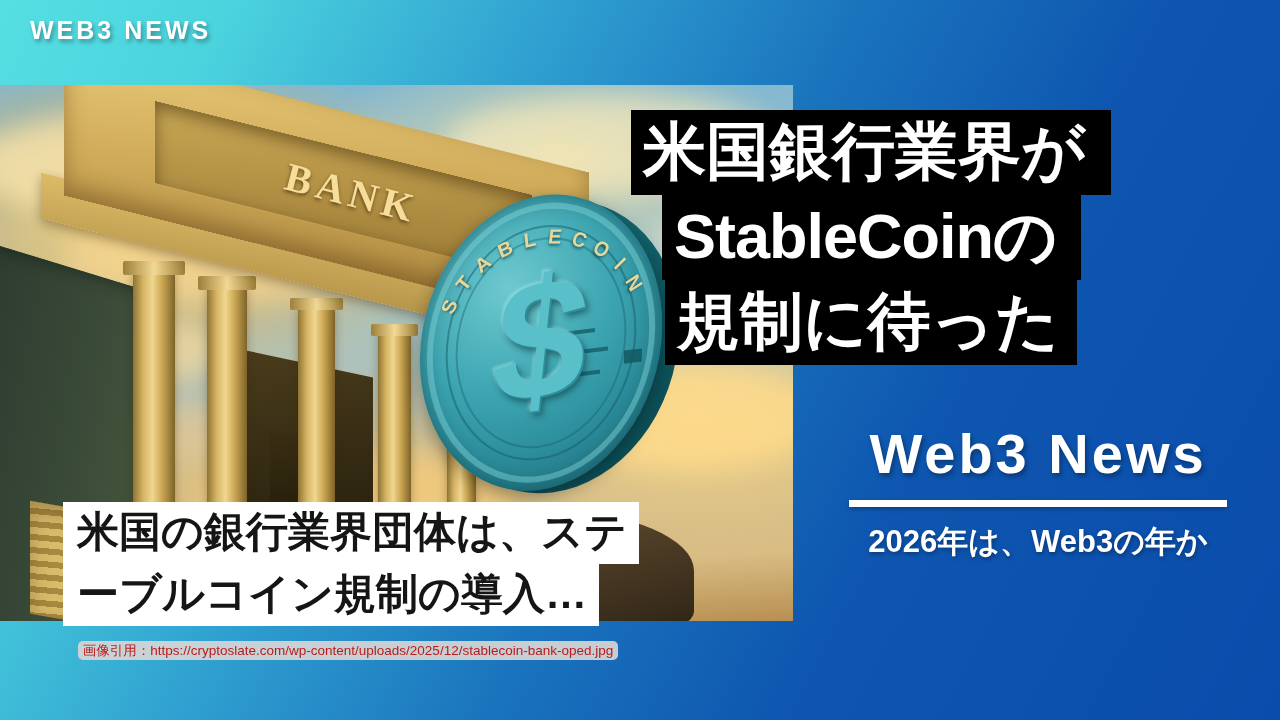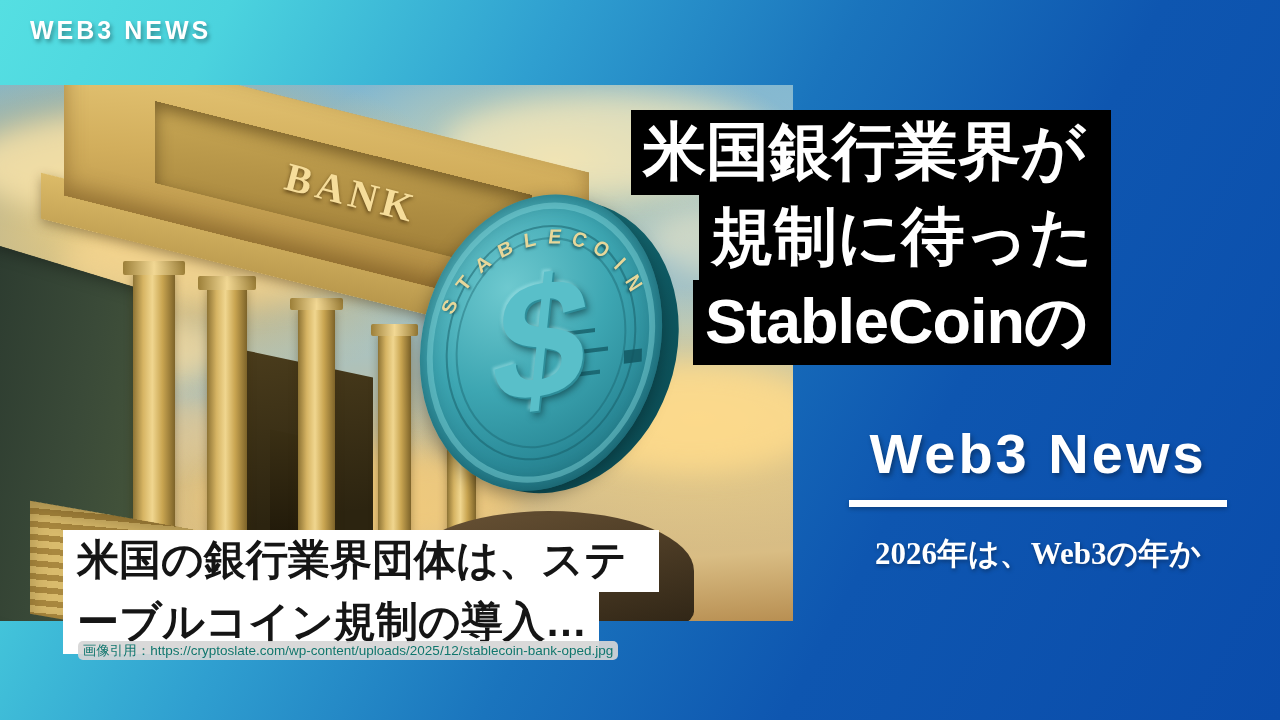--- a/index.html
+++ b/index.html
@@ -235,21 +235,21 @@
     width:290px; height:120px;
     border-radius:50% 50% 16% 16%;
     background:linear-gradient(165deg,#6b5436 0%,#4a3a24 55%,#2e2415 100%);
     filter:blur(.6px);
   }
 
   
   #headline{
     position:absolute; left:631px; top:110px;
     display:flex; flex-direction:column;
-    align-items:flex-end;
+    align-items:center;
   }
   #headline .hl{
     background:#000000;
     color:#ffffff;
     font-size:63px; font-weight:800;
     line-height:1.0;
     padding:10px 12px 12px 12px;
     letter-spacing:0px;
     white-space:nowrap;
   }
@@ -280,53 +280,52 @@
     text-shadow:2px 3px 5px rgba(0,0,0,.35);
     white-space:nowrap;
   }
   #rule{
     margin:16px auto 0 auto;
     width:378px; height:7px;
     background:#ffffff;
     box-shadow:0 2px 4px rgba(0,0,0,.28);
   }
   #tagline{
-    margin-top:26px;
+    margin-top:14px;
     font-size:31px; font-weight:700;
     color:#ffffff;
     letter-spacing:0px;
     text-shadow:1px 2px 4px rgba(0,0,0,.35);
     white-space:nowrap;
-    font-family:Liberation Serif, serif;
   }
 
   
   #caption{
     position:absolute; left:63px; top:502px;
     display:flex; flex-direction:column; align-items:flex-start;
   }
   #caption .cap{
     background:#ffffff;
     color:#151515;
     font-size:42px; font-weight:800;
     line-height:1.0;
     padding:9px 14px 11px 14px;
     white-space:nowrap;
   }
-  #caption .cap.c-l1{ padding-right:32px;margin-top:28px; }
+  #caption .cap.c-l1{ padding-right:12px; }
   #caption .cap.c-l2{ padding-right:12px; }
 
   
   #source{
     position:absolute; left:63px; top:641px;
     width:570px;
     text-align:center;
     font-size:13.5px;
     line-height:1.55;
-    color:#0f766e;
+    color:#b91c1c;
   }
   #source .txt{
     background:rgba(214,214,214,.92);
     border-radius:5px;
     padding:2px 5px;
     box-decoration-break:clone;
     -webkit-box-decoration-break:clone;
     word-break:break-all;
   }
 </style>
@@ -386,22 +385,22 @@
           <span style="transform: translate(-50%, -50%) rotate(21deg) translateY(-104px); transform-origin: 50% 50%;">C</span>
           <span style="transform: translate(-50%, -50%) rotate(35deg) translateY(-104px); transform-origin: 50% 50%;">O</span>
           <span style="transform: translate(-50%, -50%) rotate(49deg) translateY(-104px); transform-origin: 50% 50%;">I</span>
           <span style="transform: translate(-50%, -50%) rotate(63deg) translateY(-104px); transform-origin: 50% 50%;">N</span>
         </div>
     </div>
   </div>
 
   <div id="headline">
     <div class="hl l1">米国銀行業界が</div>
+    <div class="hl l2">StableCoinの</div>
     <div class="hl l3">規制に待った</div>
-    <div class="hl l2">StableCoinの</div>
   </div>
 
   <div id="rightblock">
     <div id="web3news">Web3 News</div>
     <div id="rule"></div>
     <div id="tagline">2026年は、Web3の年か</div>
   </div>
 
   <div id="caption">
     <div class="cap c-l1">米国の銀行業界団体は、ステ</div>

